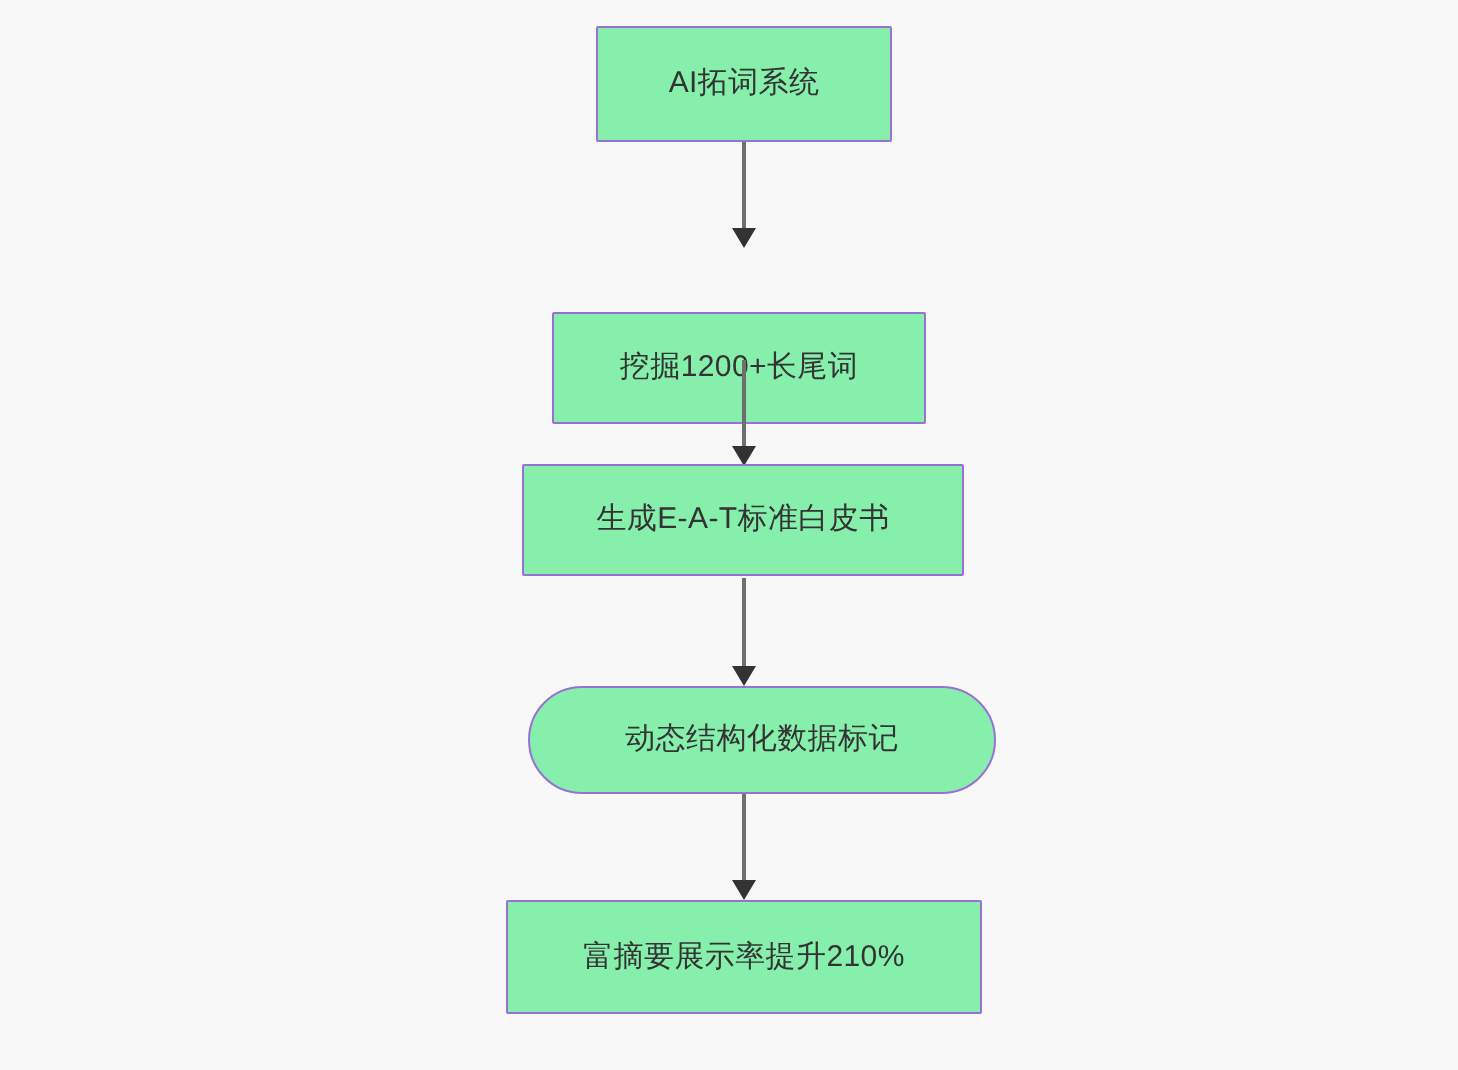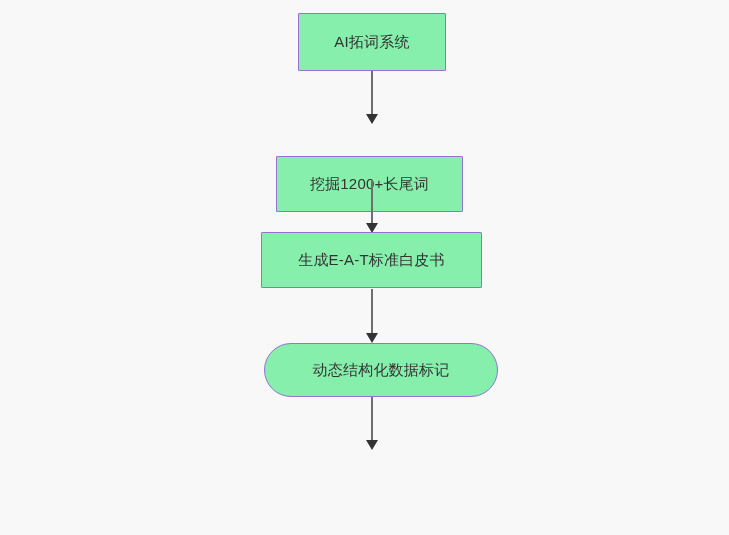--- a/index.html
+++ b/index.html
@@ -83,14 +83,17 @@
 
   <div class="node" style="left:264px; top:343px; width:234px; height:54px;border-radius:27px;">
     <span class="node-label">动态结构化数据标记</span>
   </div>
 
   <svg class="edge" style="left:363px; top:397px; width:18px; height:53px;" viewBox="0 0 18 53">
     <line class="edge-line" x1="9" y1="0" x2="9" y2="44"></line>
     <polygon class="edge-head" points="3,43 15,43 9,53"></polygon>
   </svg>
 
+  <div class="node" style="left:253px; top:450px; width:238px; height:57px;">
+    <span class="node-label">富摘要展示率提升210%</span>
+  </div>
 
 </div>
 
 </body></html>

